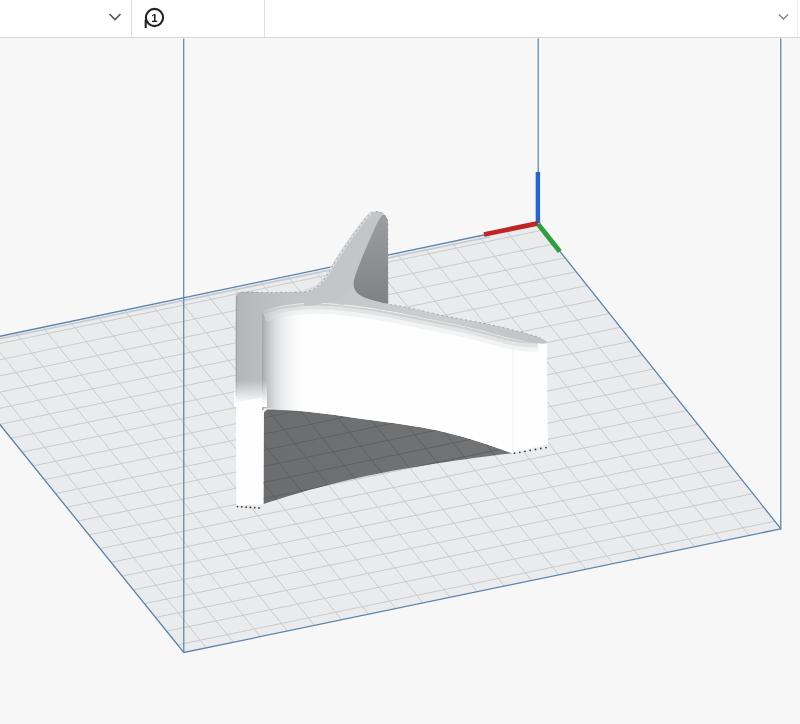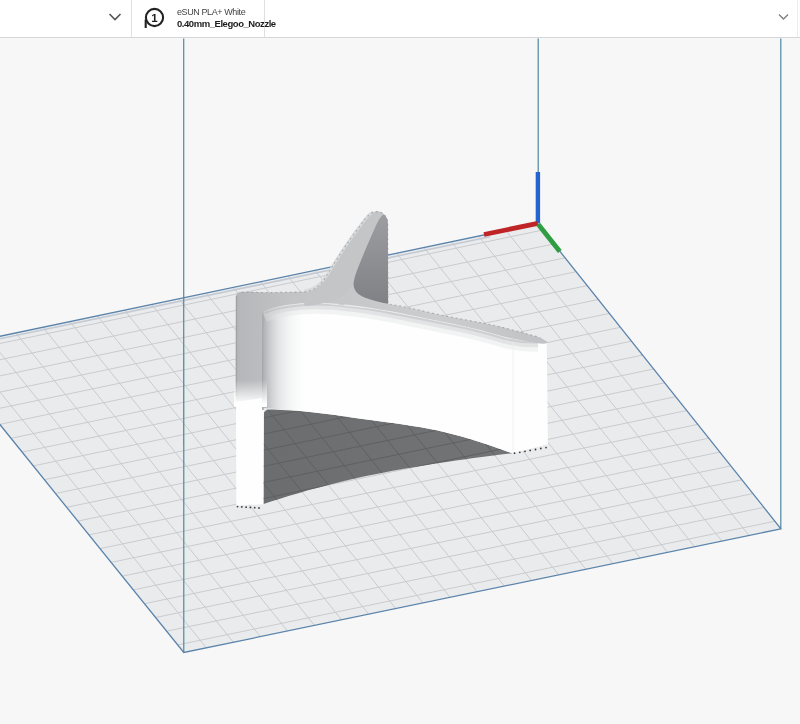--- a/index.html
+++ b/index.html
@@ -200,20 +200,16 @@
         <path d="M2.5 3 L8 8.5 L13.5 3" fill="none" stroke="#555" stroke-width="1.6"></path>
       </svg>
   <div class="vsep" style="left:131px"></div>
   <div class="vsep" style="left:264px"></div>
   <div class="vsep light" style="left:797px"></div>
   <svg class="fil" style="left:142px;top:5px" width="26" height="26" viewBox="0 0 26 26">
     <circle cx="12.5" cy="12.5" r="8.6" fill="none" stroke="#222" stroke-width="2.1"></circle>
     <path d="M3.7 14.5 L3.7 23.0" stroke="#222" stroke-width="2.1" fill="none"></path>
     <text x="12.5" y="16.6" font-size="11.5" font-weight="bold" fill="#222" text-anchor="middle" font-family="Liberation Sans, sans-serif">1</text>
   </svg>
-  <div class="filtext">
-    <div class="l1">eSUN PLA+ White</div>
-    <div class="l2">0.40mm_Elegoo_Nozzle</div>
-  </div>
   <svg class="chev" style="left:777px;top:12px" width="13" height="10" viewBox="0 0 13 10">
         <path d="M2 2.5 L6.5 7 L11 2.5" fill="none" stroke="#808080" stroke-width="1.4"></path>
       </svg>
 </div>
 </div>
 </body></html>

